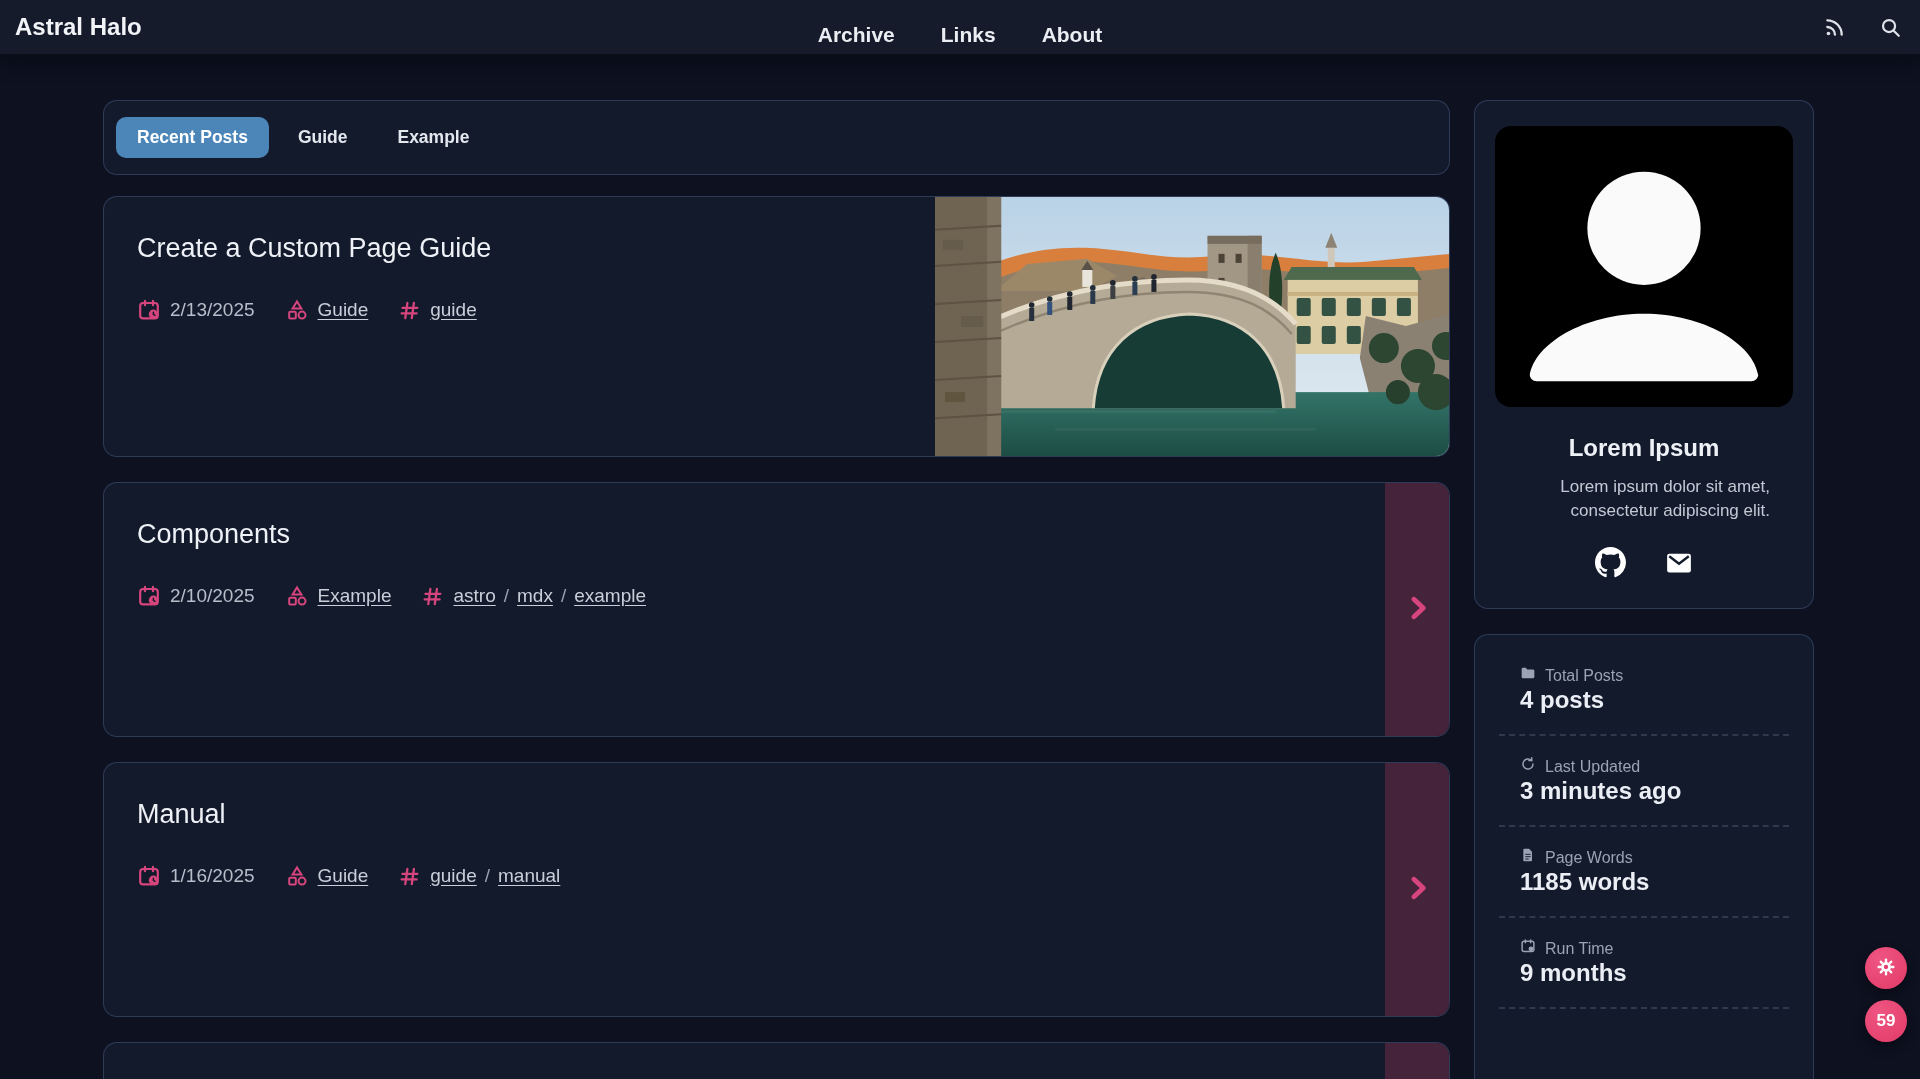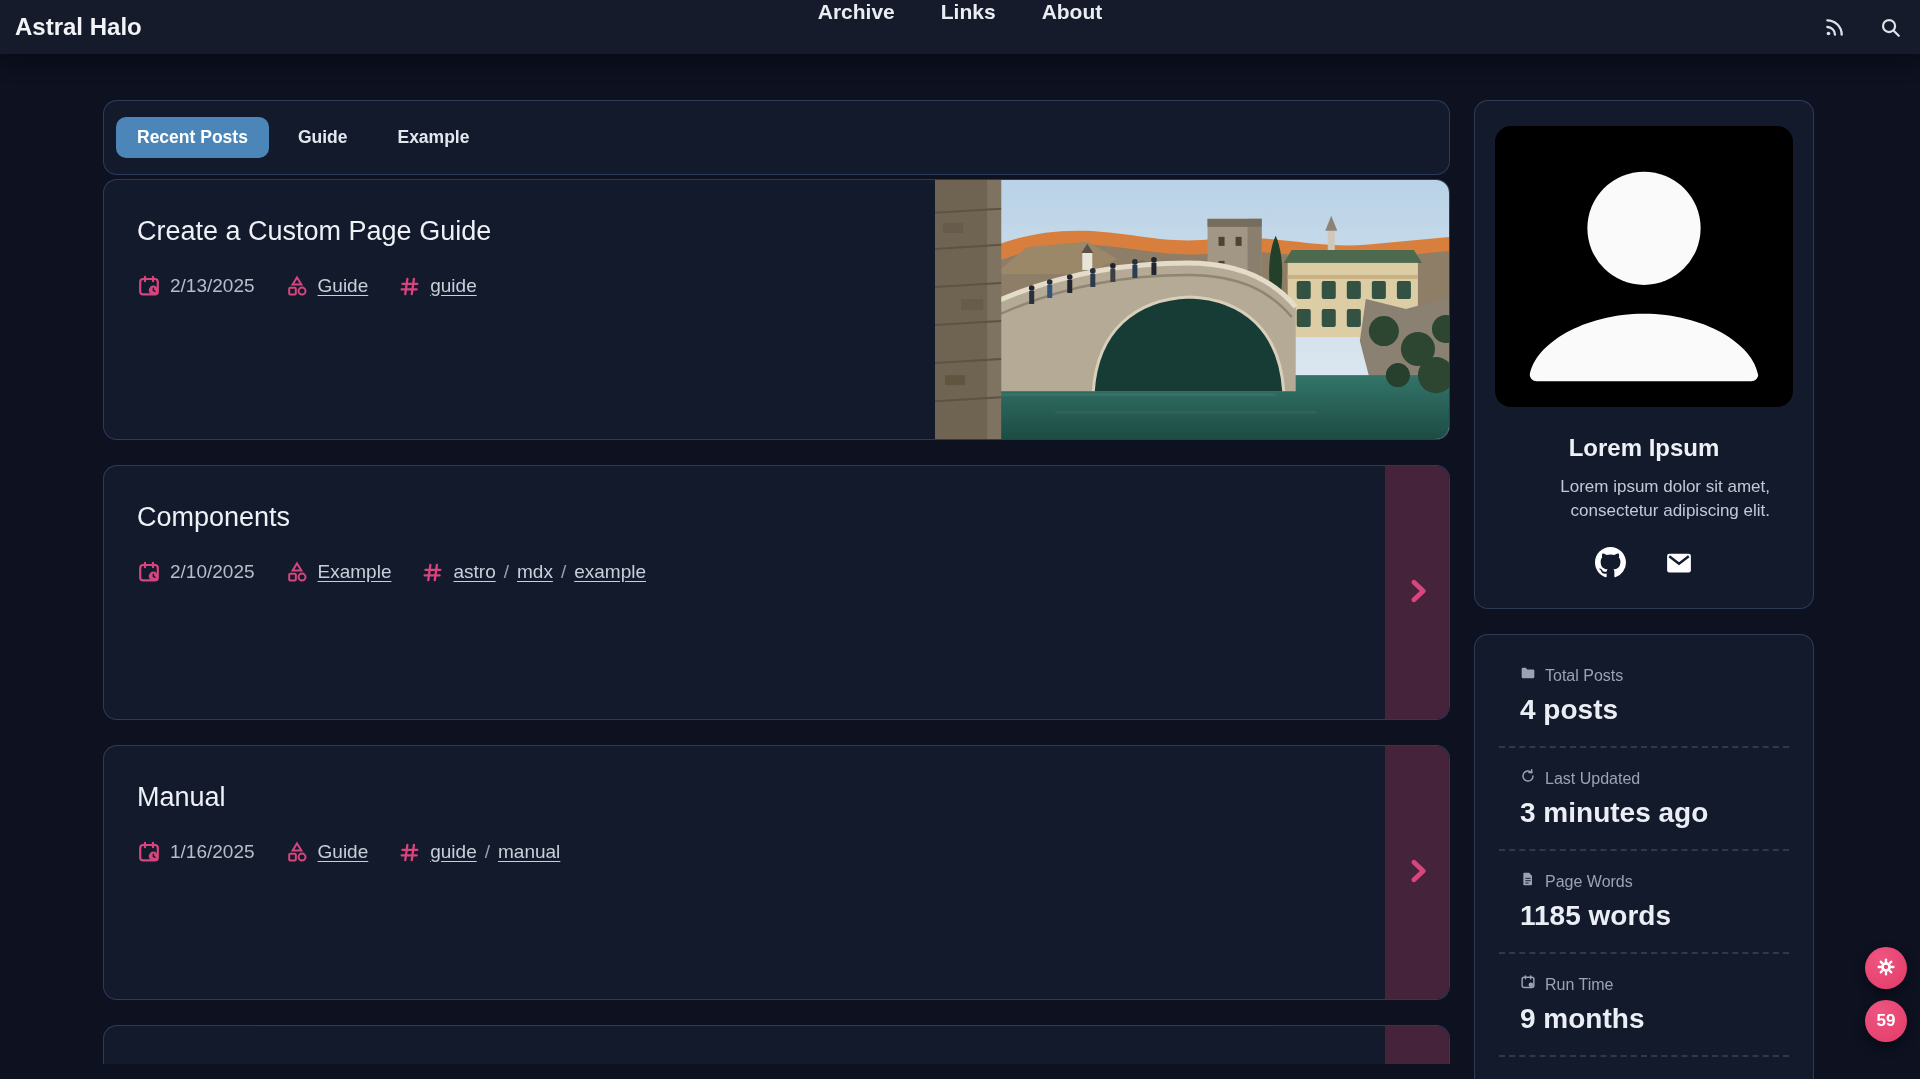--- a/index.html
+++ b/index.html
@@ -16,23 +16,23 @@
   .navbar {
     position: relative;
     height: 54px;
     background: #161b2b;
     display: flex; align-items: center;
     padding: 0 16px 0 15px;
     box-shadow: 0 8px 18px rgba(4,7,14,.5);
   }
   .logo { font-size: 24px; font-weight: 700; color: #f2f4f8; cursor: pointer; }
   .nav-center {
-    position: absolute; left: 50%; top: 0; height: 100%;
+    position: absolute; left: 50%; top: 8px; height: 100%;
     transform: translateX(-50%);
-    display: flex; gap: 46px;
+    display: flex; align-items: center; gap: 46px;
   }
   .nav-center a { font-size: 21px; font-weight: 700; color: #eaedf2; text-decoration: none; cursor: pointer; }
   .nav-right { margin-left: auto; display: flex; align-items: center; gap: 33px; padding-right: 2px; }
   .nav-icon { display: flex; cursor: pointer; color: #dde2ea; }
 
   
   .layout {
     display: flex; gap: 24px;
     padding: 46px 106px 0 103px;
     align-items: flex-start;
@@ -42,35 +42,35 @@
 
   .card {
     background: #131a2c;
     border: 1px solid rgba(105,132,181,.32);
     border-radius: 14px;
   }
 
   
   .tab-card {
     height: 75px; display: flex; align-items: center;
-    padding: 0 12px; margin-bottom: 4px; gap: 8px;
+    padding: 0 12px; margin-bottom: 21px; gap: 8px;
   }
   .tab {
     border: none; background: transparent;
     font-family: inherit; font-size: 17.5px; font-weight: 700;
     color: #e3e7ee; padding: 10px 21px; border-radius: 10px; cursor: pointer;
   }
   .tab.active { background: #4c86b8; color: #ffffff; }
 
   
   .post-card { position: relative; height: 261px; margin-bottom: 25px; overflow: hidden; cursor: pointer; }
   .post-card.h255 { height: 255px; }
   .post-body { padding: 36px 0 0 33px; position: relative; z-index: 2; }
   .post-title { margin: 0; font-size: 27px; font-weight: 400; color: #eef1f6; }
-  .post-meta { display: flex; align-items: center; gap: 30px; margin-top: 27px; font-size: 19px; }
+  .post-meta { display: flex; align-items: center; gap: 30px; margin-top: 34px; font-size: 19px; }
   .meta-item { display: flex; align-items: center; gap: 9px; color: #b7bec9; }
   .meta-icon { display: flex; color: #d6457d; }
   .meta-link { color: #c9cfd9; text-decoration: underline; text-underline-offset: 3px; cursor: pointer; }
   .tags { display: flex; align-items: center; gap: 8px; }
   .sep { color: #98a1af; }
   .sep::before { content: "/"; }
 
   .post-cover {
     position: absolute; top: -1px; right: -1px; bottom: -1px; width: 515px;
     border-radius: 0 14px 14px 0; overflow: hidden; z-index: 1;
@@ -97,21 +97,21 @@
   .profile-name { margin: 27px 0 0; font-size: 24px; font-weight: 700; text-align: center; color: #eef1f6; }
   .profile-bio { margin: 13px auto 0; max-width: 252px; font-size: 17px; line-height: 1.42; color: #c3c9d4; text-align: right; }
   .profile-social { display: flex; justify-content: center; align-items: center; gap: 38px; margin-top: 24px; }
   .social-btn { display: flex; cursor: pointer; }
 
   
   .stats-card { margin-top: 25px; padding: 30px 16px 40px; min-height: 470px; }
   .stat { padding-left: 29px; }
   .stat-head { display: flex; align-items: flex-end; gap: 9px; color: #9aa3b2; font-size: 16px; }
   .stat-head svg { flex: none; }
-  .stat-value { margin-top: 9px; font-size: 28px; font-weight: 700; color: #ebeef4; }
+  .stat-value { margin-top: 1px; font-size: 24px; font-weight: 700; color: #ebeef4; }
   .stat-divider { border: none; border-top: 2px dashed rgba(152,166,192,.22); margin: 20px 8px; }
 
   
   .fab {
     position: fixed; right: 13px; width: 42px; height: 42px;
     border: none; border-radius: 50%;
     background: radial-gradient(circle at 34% 28%, #ef5581, #e23a68);
     color: #fff; display: flex; align-items: center; justify-content: center;
     box-shadow: 0 5px 12px rgba(0,0,0,.4); cursor: pointer;
     font-family: inherit;

